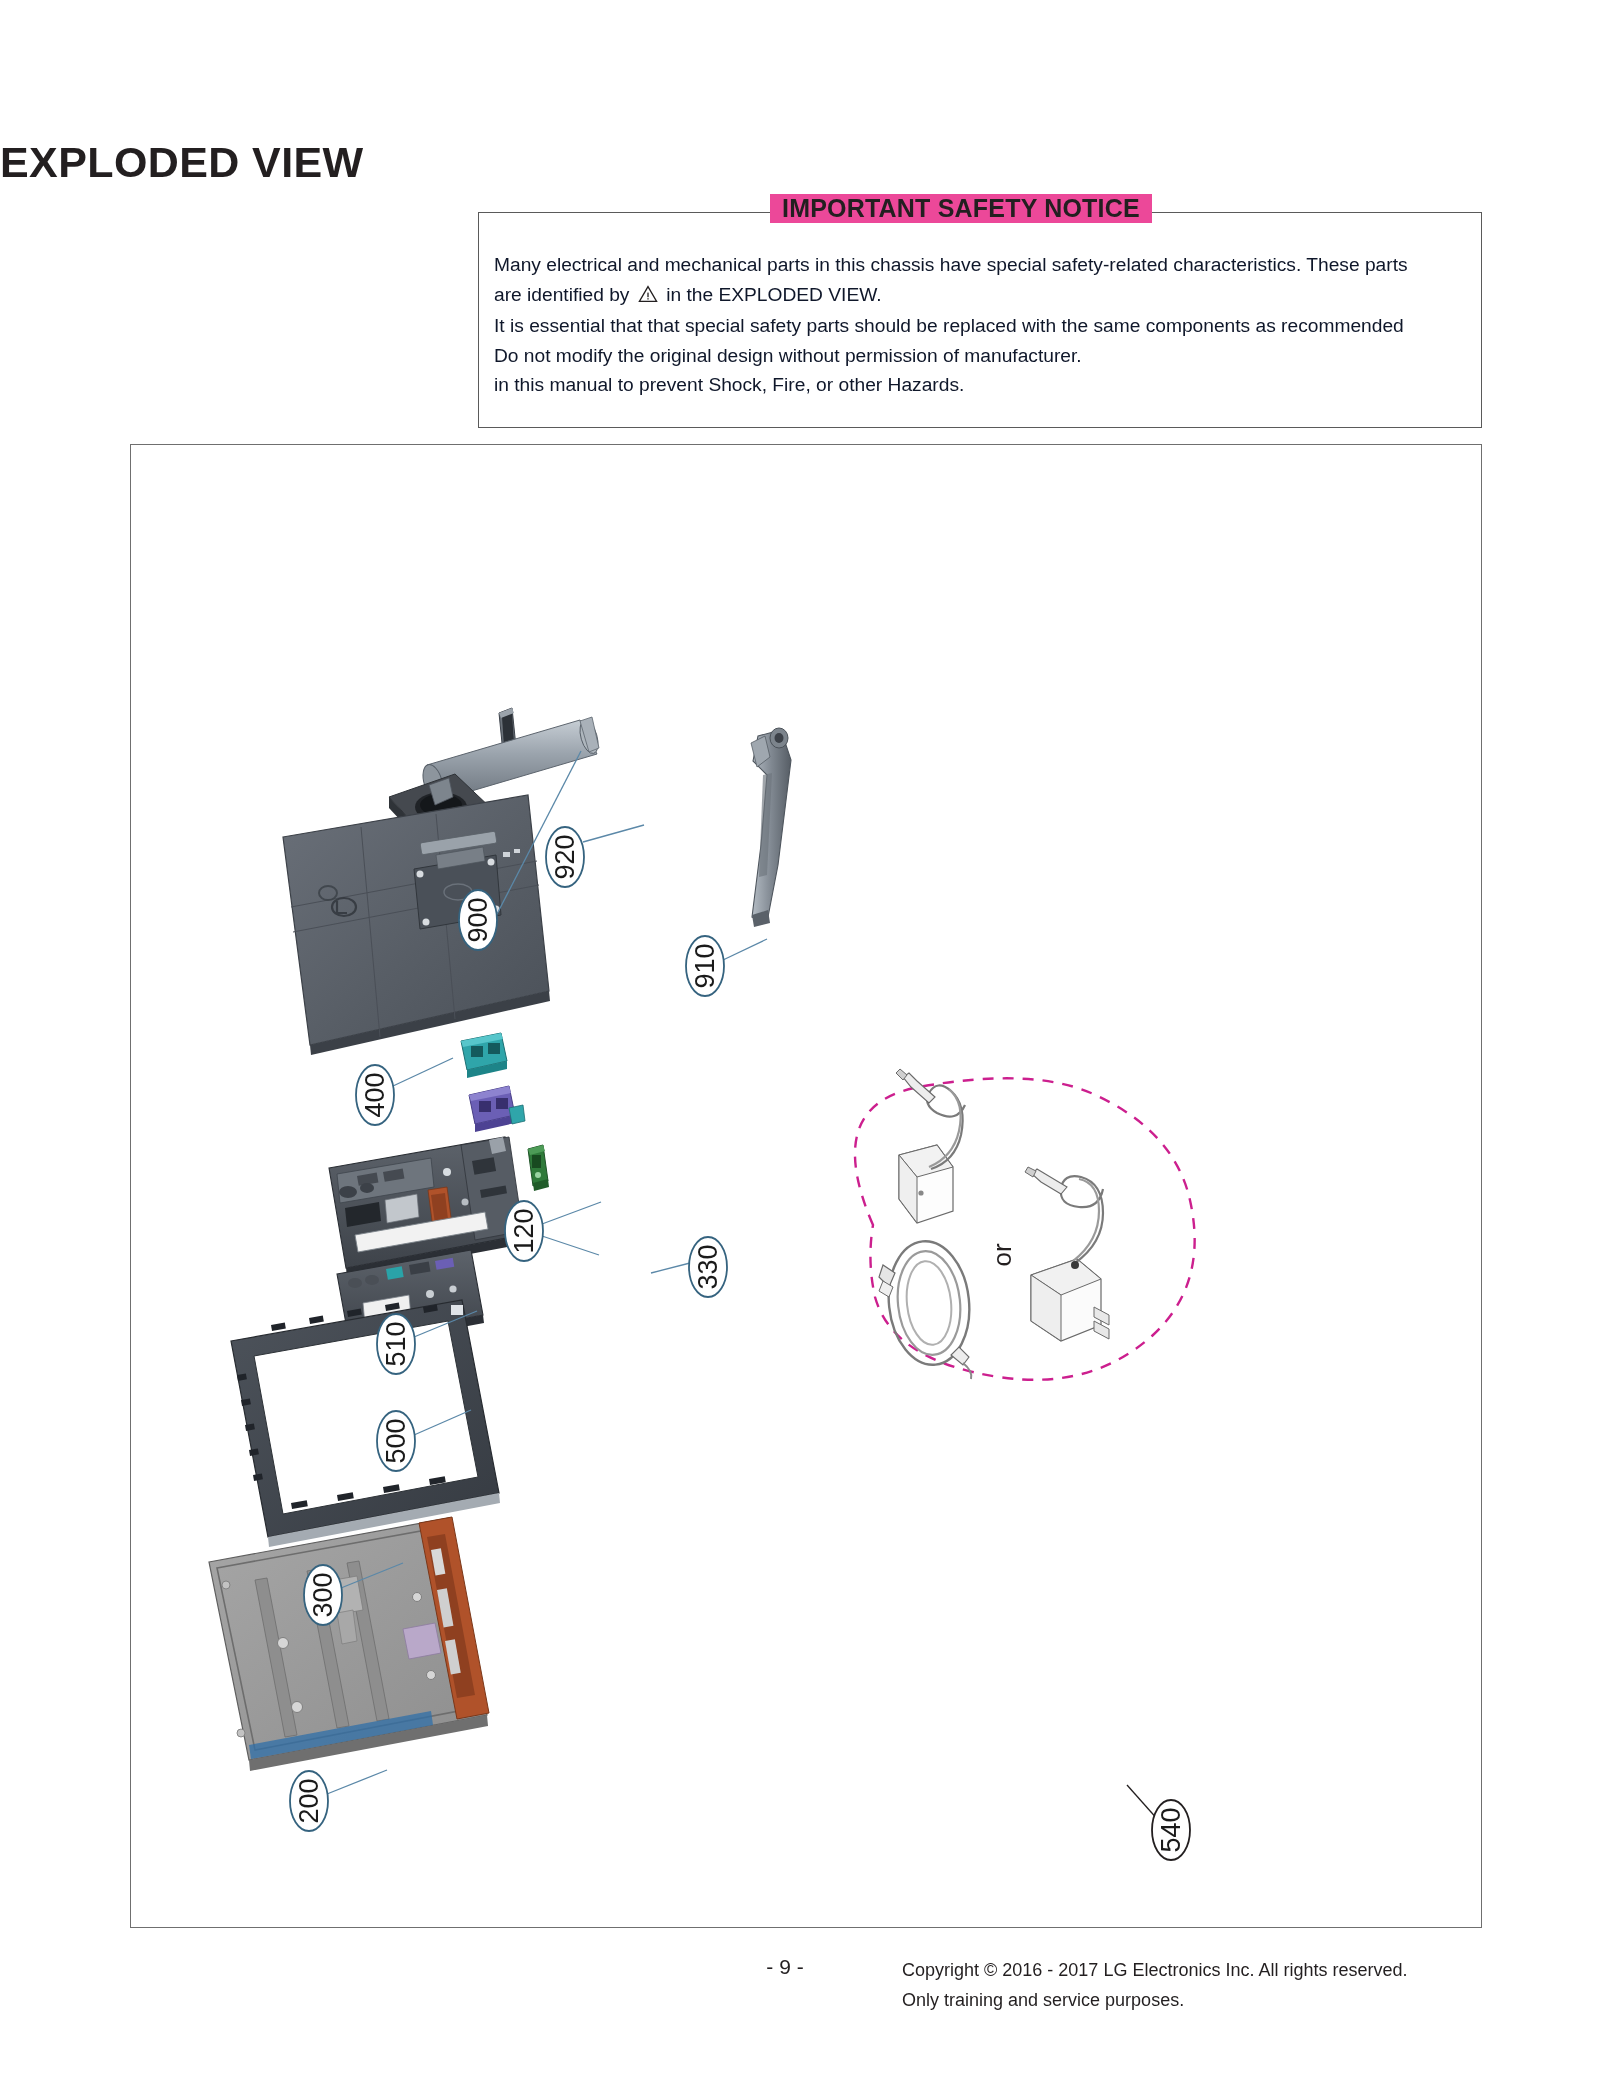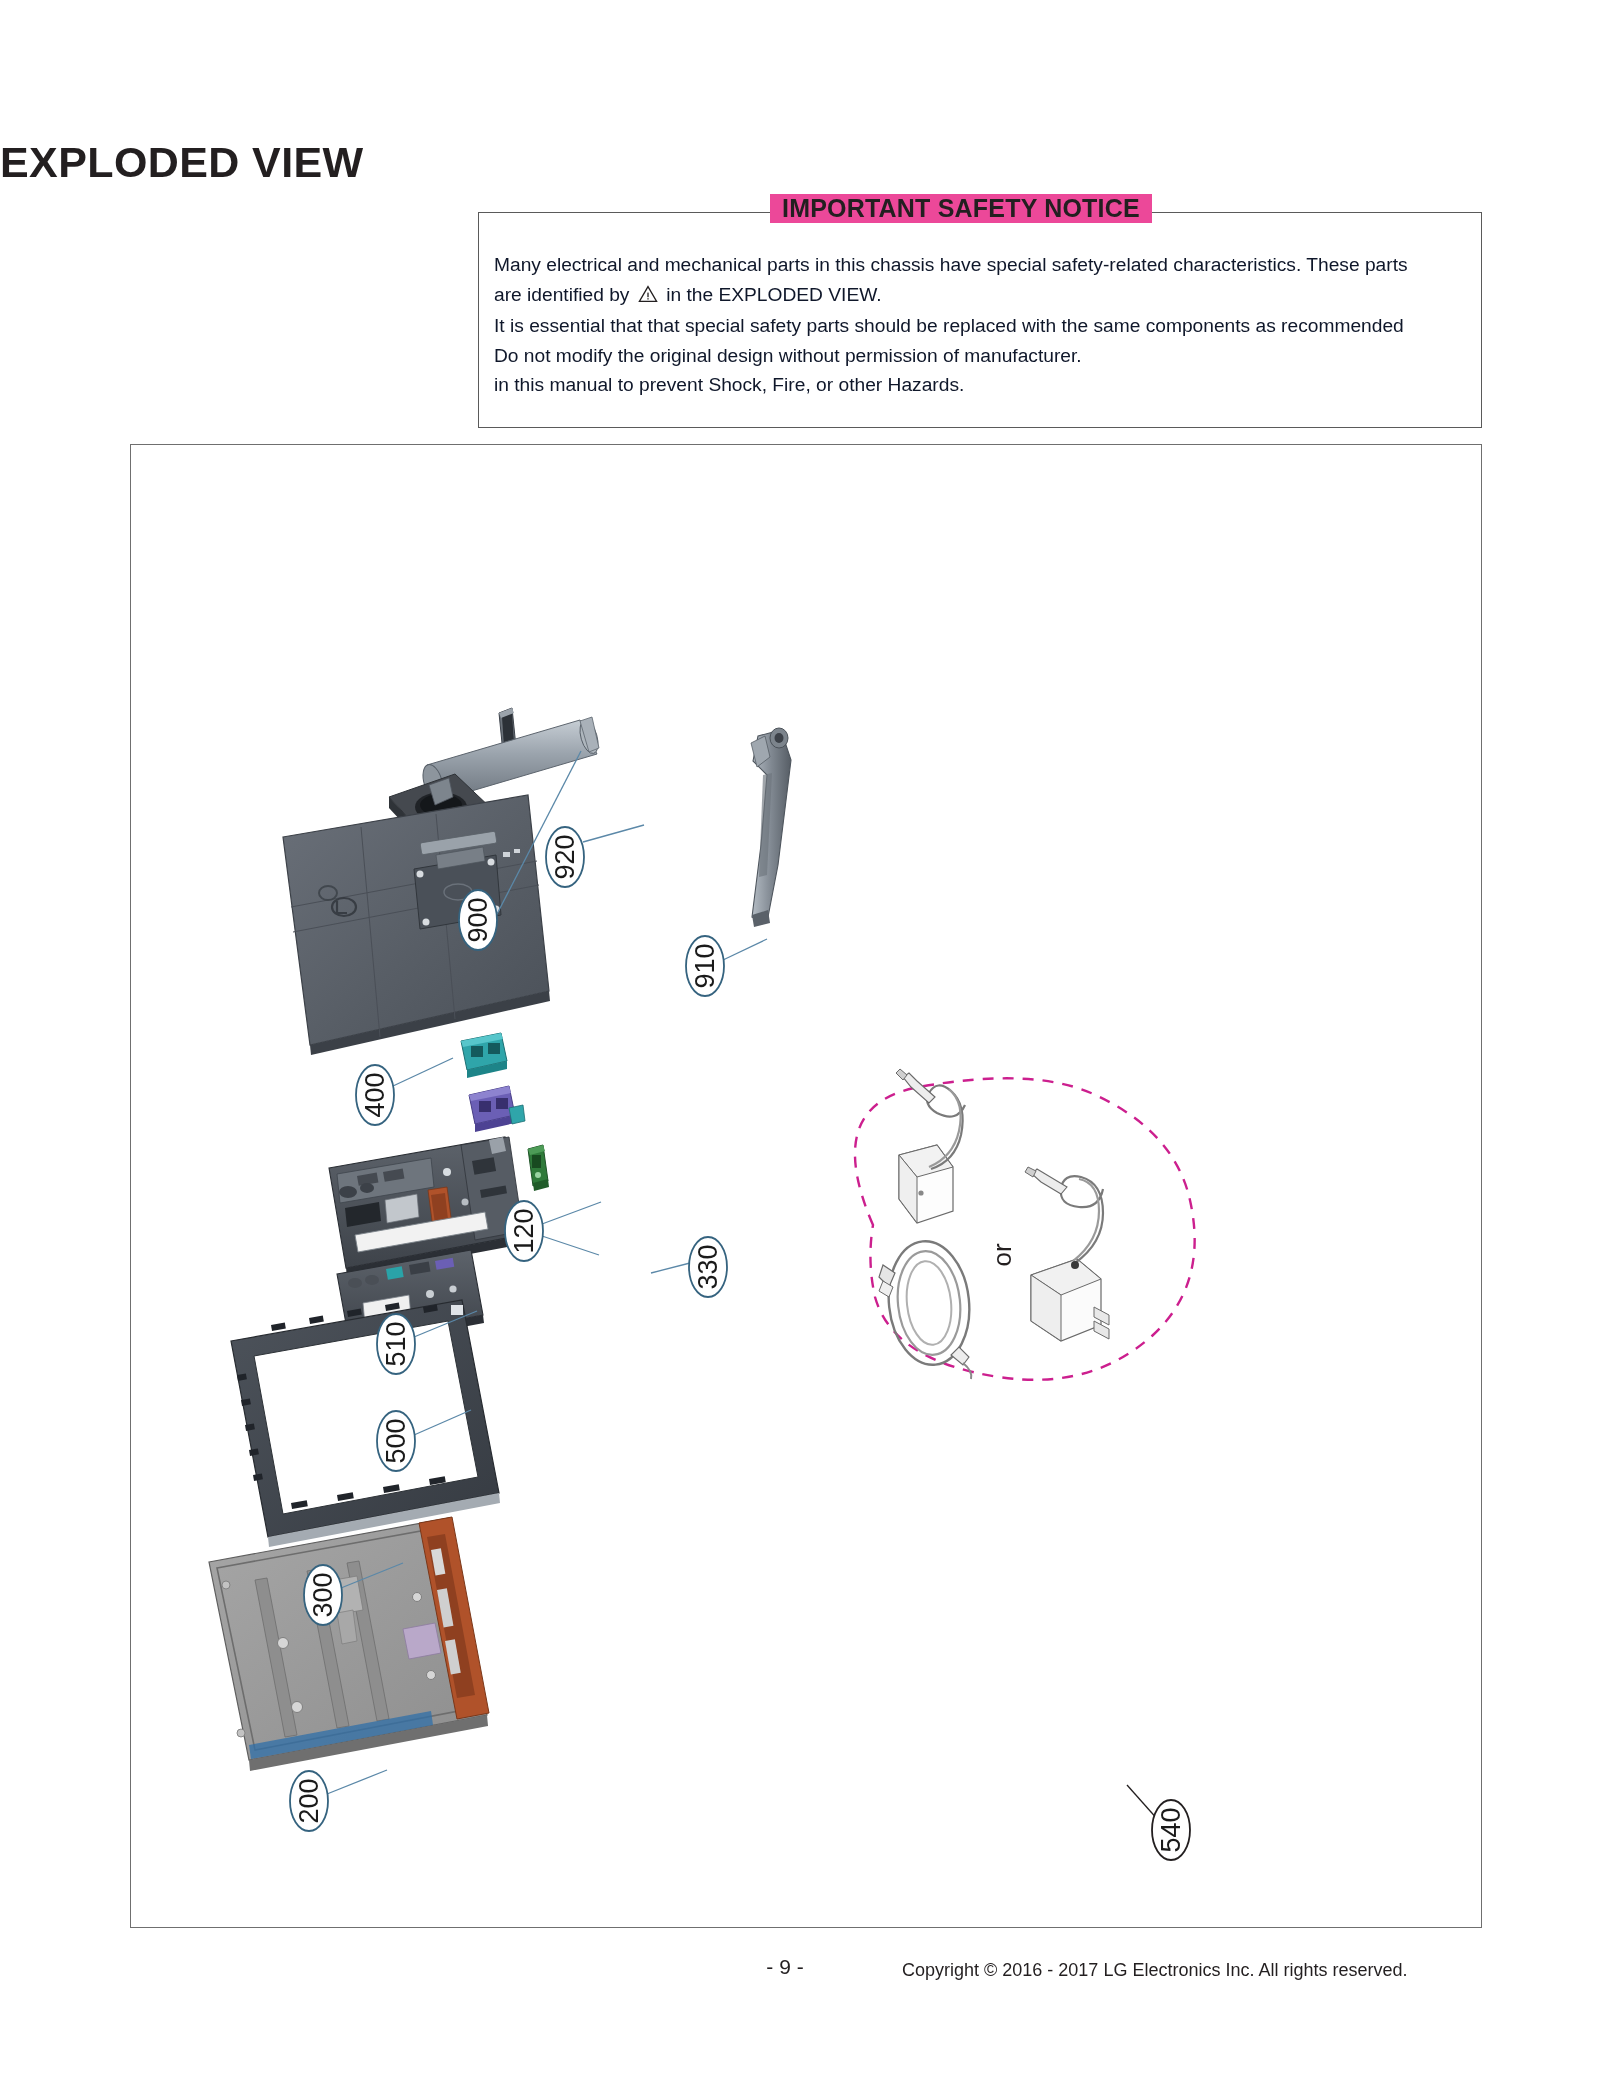--- a/index.html
+++ b/index.html
@@ -470,14 +470,15 @@
       <text class="balloon-text" x="1040" y="1385" text-anchor="middle" dominant-baseline="central" transform="rotate(-90 1040 1385)">540</text>
     </g>
   </g>
 </svg>
 </div>
 
 <div class="footer">
   <div class="page-num">- 9 -</div>
   <div class="copyright">
     <div>Copyright © 2016 - 2017 LG Electronics Inc. All rights reserved.</div>
+    <div>Only training and service purposes.</div>
   </div>
 </div>
 
 </body></html>

